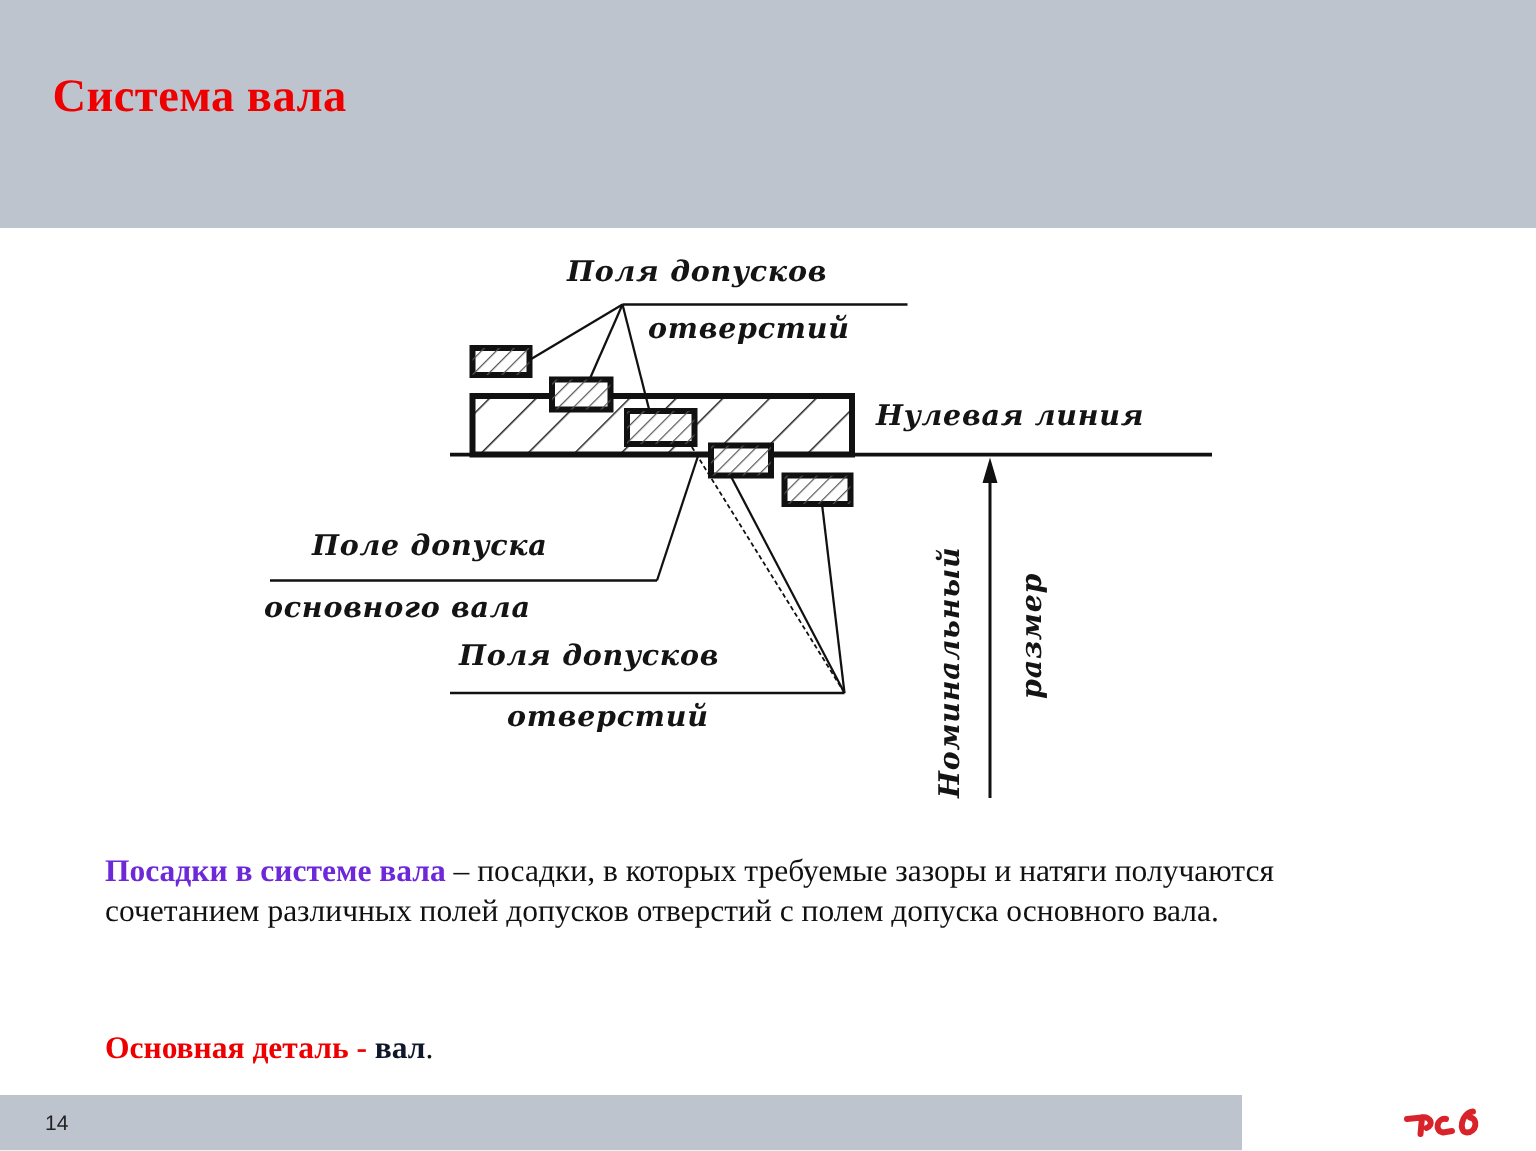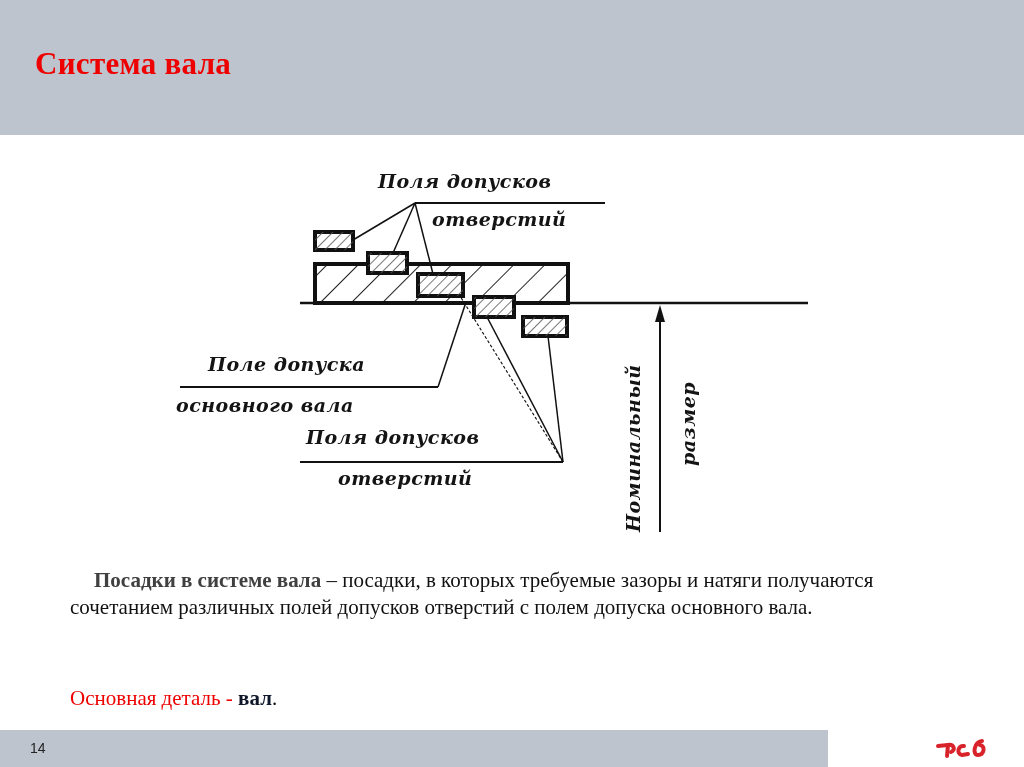--- a/index.html
+++ b/index.html
@@ -2,21 +2,21 @@
 <html><head>
 <meta charset="utf-8">
 <style>
   html, body { margin: 0; padding: 0; }
   body {
     width: 1024px; height: 767px; position: relative; overflow: hidden;
     background: #ffffff;
     font-family: "Liberation Serif", serif;
   }
   .header-band {
-    position: absolute; left: 0; top: 0; width: 1024px; height: 135px;
+    position: absolute; left: 0; top: 0; width: 1024px; height: 152px;
     background: #bec4cd;
   }
   .slide-title {
     position: absolute; left: 35px; top: 46px;
     font-family: "Liberation Serif", serif;
     font-weight: bold; font-size: 31px; color: #ee0000;
     letter-spacing: 0.3px;
   }
   .diagram {
     position: absolute; left: 0; top: 152px; width: 1024px; height: 400px; padding-left: 30px;
@@ -32,26 +32,26 @@
   }
   .dlabel.vertical {
     transform-origin: left top;
     transform: rotate(-90deg);
   }
   .body-text {
     position: absolute; left: 70px; top: 567px; width: 880px;
     font-family: "Liberation Serif", serif;
     font-size: 21px; line-height: 27px; color: #111111;
   }
-  .body-text .red { color: #404040; font-weight: bold; margin-left: 24px; }
+  .body-text .red { color: #6d28d9; font-weight: bold; }
   .basis-line {
     position: absolute; left: 70px; top: 686px;
     font-family: "Liberation Serif", serif; font-size: 21px; color: #111;
   }
-  .basis-line .red { color: #ee0000; font-weight: normal; }
+  .basis-line .red { color: #ee0000; font-weight: bold; }
   .basis-line .bold { font-weight: bold; color: #0f172a; }
   .footer-band {
     position: absolute; left: 0; top: 730px; width: 828px; height: 37px;
     background: #bec4cd;
   }
   .page-number {
     position: absolute; left: 30px; top: 10px;
     font-family: "Liberation Sans", sans-serif; font-size: 14px; color: #222;
   }
   .logo {
@@ -103,20 +103,21 @@
     <line x1="563" y1="462" x2="487" y2="317" stroke="#111" stroke-width="1.5"></line>
     <line x1="563" y1="462" x2="548" y2="336" stroke="#111" stroke-width="1.5"></line>
     <line x1="563" y1="462" x2="460" y2="296" stroke="#111" stroke-width="1.2" stroke-dasharray="3,2"></line>
 
     <line x1="660" y1="310" x2="660" y2="532" stroke="#111" stroke-width="2"></line>
     <polygon points="660,305 655,322 665,322" fill="#111"></polygon>
   </svg>
 
   <div class="dlabel" style="left:378px; top:18px;">Поля допусков</div>
   <div class="dlabel" style="left:432px; top:56px;">отверстий</div>
+  <div class="dlabel" style="left:584px; top:114px;">Нулевая линия</div>
   <div class="dlabel" style="left:176px; top:242px;">основного вала</div>
   <div class="dlabel" style="left:208px; top:201px;">Поле допуска</div>
   <div class="dlabel" style="left:306px; top:274px;">Поля допусков</div>
   <div class="dlabel" style="left:338px; top:315px;">отверстий</div>
   <div class="dlabel vertical" style="left:622px; top:380px;">Номинальный</div>
   <div class="dlabel vertical" style="left:677px; top:314px;">размер</div>
 </div>
 
 <div class="body-text">
   <span class="red">Посадки в системе вала</span><span> – посадки, в которых требуемые зазоры и натяги получаются сочетанием различных полей допусков отверстий с полем допуска основного вала.</span>

